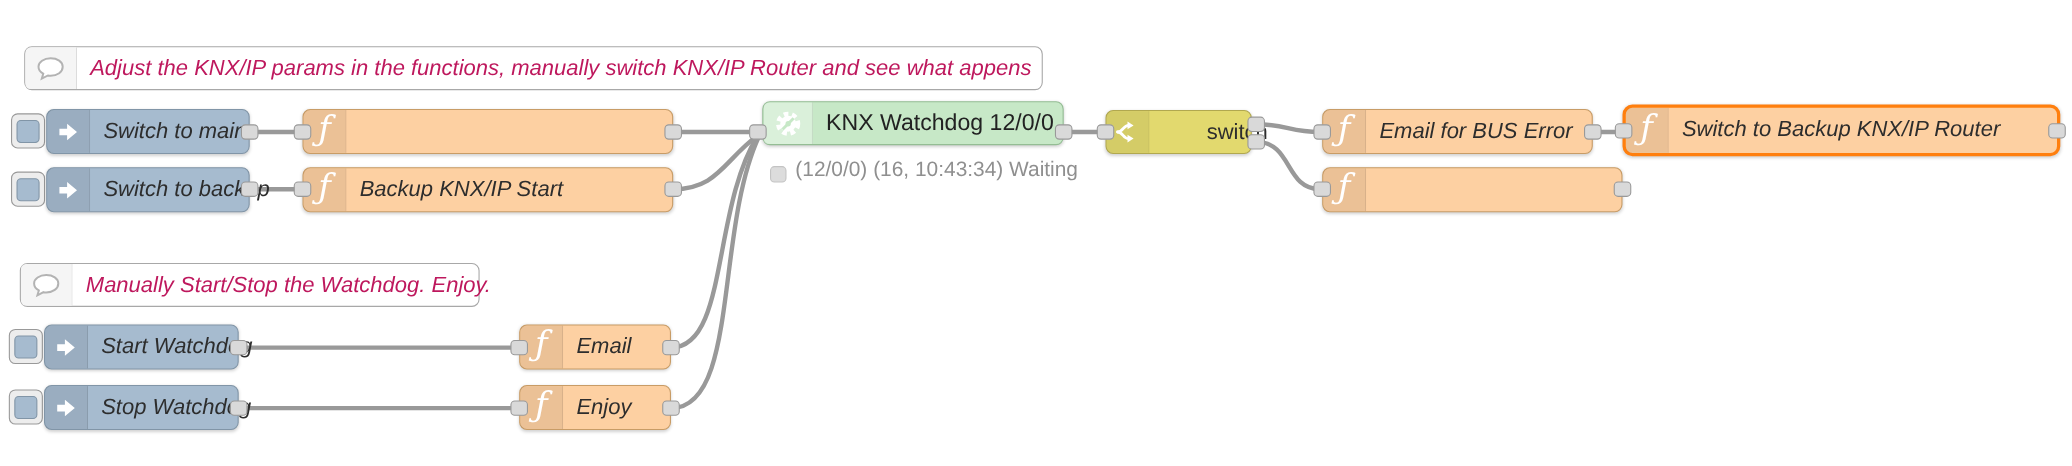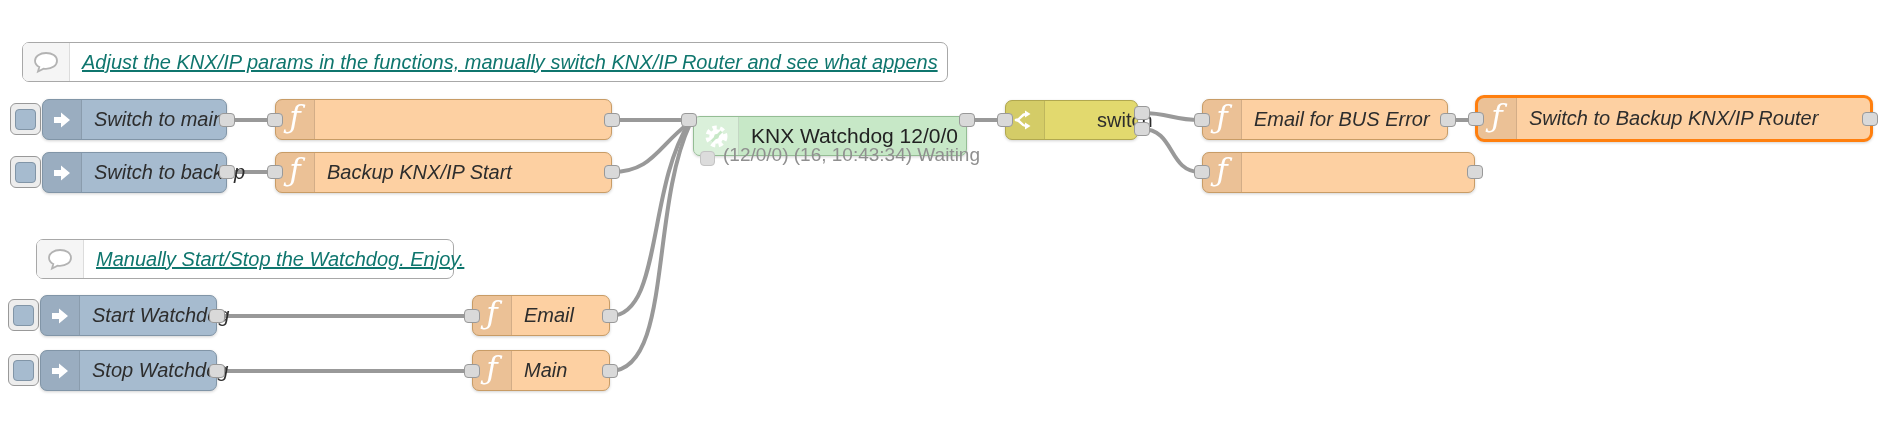--- a/index.html
+++ b/index.html
@@ -29,21 +29,21 @@
   .watchdog .label{font-style:normal;font-size:21px;color:#222;}
 
   .switchnode{background:#e2d96e;border:1.5px solid #b1a84f;}
   .switchnode .icon-area{background:rgba(0,0,0,.06);}
   .switchnode .label{font-style:normal;margin-left:40px;}
 
   .selected{border:3px solid #ff7f0e;border-radius:9px;}
 
   .comment{background:#ffffff;border:1.5px solid #a8a8a8;height:40px;box-shadow:none;}
   .comment .icon-area{width:46px;background:#f5f5f5;}
-  .comment .label{color:#0f766e;text-decoration:underline;}
+  .comment .label{color:#be185d;}
 
   .port{position:absolute;width:16px;height:14px;background:#d9d9d9;border:1.5px solid #999;
         border-radius:4px;z-index:3;box-sizing:border-box;}
 
   .btn-outer{position:absolute;width:31px;height:32px;background:#ededed;border:1.5px solid #999;
         border-radius:6px;z-index:2;display:flex;align-items:center;justify-content:center;box-sizing:border-box;}
   .btn-inner{width:19px;height:19px;background:#a6bbcf;border:1.5px solid #8195a7;border-radius:4px;}
 
   .status{position:absolute;display:flex;align-items:flex-end;gap:8px;z-index:2;}
   .status-dot{width:15px;height:15px;border-radius:4px;background:#dcdcdc;border:1px solid #c3c3c3;box-sizing:border-box;}
@@ -71,21 +71,21 @@
 
   <div class="node comment" style="left:22px;top:42px;width:926px">
     <span class="icon-area">
       <svg width="26" height="23" viewBox="0 0 26 23" fill="#fff" stroke="#b3b3b3" stroke-width="1.8">
         <path d="M13 2 C6.9 2 2 5.4 2 9.7 c0 2.6 1.7 4.9 4.3 6.3 L5 20.5 l5.6 -2.9 c0.8 0.15 1.6 0.22 2.4 0.22 6.1 0 11 -3.4 11 -8.1 S19.1 2 13 2 z"></path>
       </svg>
     </span>
     <span class="label">Adjust the KNX/IP params in the functions, manually switch KNX/IP Router and see what appens</span>
   </div>
 
-  <div class="node comment" style="left:36px;top:239px;width:418px">
+  <div class="node comment" style="left:18px;top:239px;width:418px">
     <span class="icon-area">
       <svg width="26" height="23" viewBox="0 0 26 23" fill="#fff" stroke="#b3b3b3" stroke-width="1.8">
         <path d="M13 2 C6.9 2 2 5.4 2 9.7 c0 2.6 1.7 4.9 4.3 6.3 L5 20.5 l5.6 -2.9 c0.8 0.15 1.6 0.22 2.4 0.22 6.1 0 11 -3.4 11 -8.1 S19.1 2 13 2 z"></path>
       </svg>
     </span>
     <span class="label">Manually Start/Stop the Watchdog. Enjoy.</span>
   </div>
 
   <div class="btn-outer" style="left:10px;top:103px">
       <div class="btn-inner"></div>
@@ -153,21 +153,21 @@
     <span class="icon-area">
         <span class="ficon">ƒ</span>
       </span>
     <span class="label">Email</span>
   </div>
 
   <div class="node func" style="left:472px;top:350px;width:138px">
     <span class="icon-area">
         <span class="ficon">ƒ</span>
       </span>
-    <span class="label">Main</span>
+    <span class="label">Enjoy</span>
   </div>
 
   <div class="node func" style="left:1202px;top:99px;width:246px">
     <span class="icon-area">
         <span class="ficon">ƒ</span>
       </span>
     <span class="label">Email for BUS Error</span>
   </div>
 
   <div class="node func" style="left:1202px;top:152px;width:273px">
@@ -176,21 +176,21 @@
       </span>
   </div>
 
   <div class="node func selected" style="left:1475px;top:95px;width:398px;height:47px">
     <span class="icon-area">
         <span class="ficon">ƒ</span>
       </span>
     <span class="label">Switch to Backup KNX/IP Router</span>
   </div>
 
-  <div class="node watchdog" style="left:693px;top:116px;width:274px;height:40px">
+  <div class="node watchdog" style="left:693px;top:92px;width:274px;height:40px">
     <span class="icon-area">
       <svg width="27" height="27" viewBox="0 0 27 27">
         <circle cx="13.5" cy="13.5" r="8.5" fill="none" stroke="#ffffff" stroke-width="5" stroke-dasharray="4 3.2"></circle>
         <circle cx="13.5" cy="13.5" r="7.2" fill="#ffffff"></circle>
         <line x1="8.5" y1="18.5" x2="18.5" y2="8.5" stroke="#c7e8c7" stroke-width="2.6"></line>
         <circle cx="13.5" cy="13.5" r="2.4" fill="#c7e8c7"></circle>
       </svg>
     </span>
     <span class="label">KNX Watchdog 12/0/0</span>
   </div>

